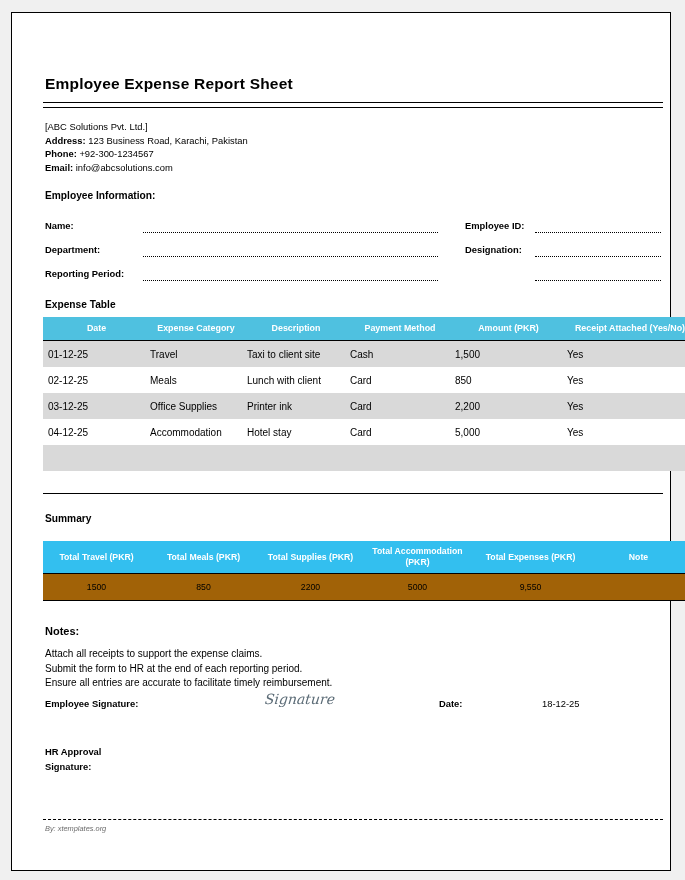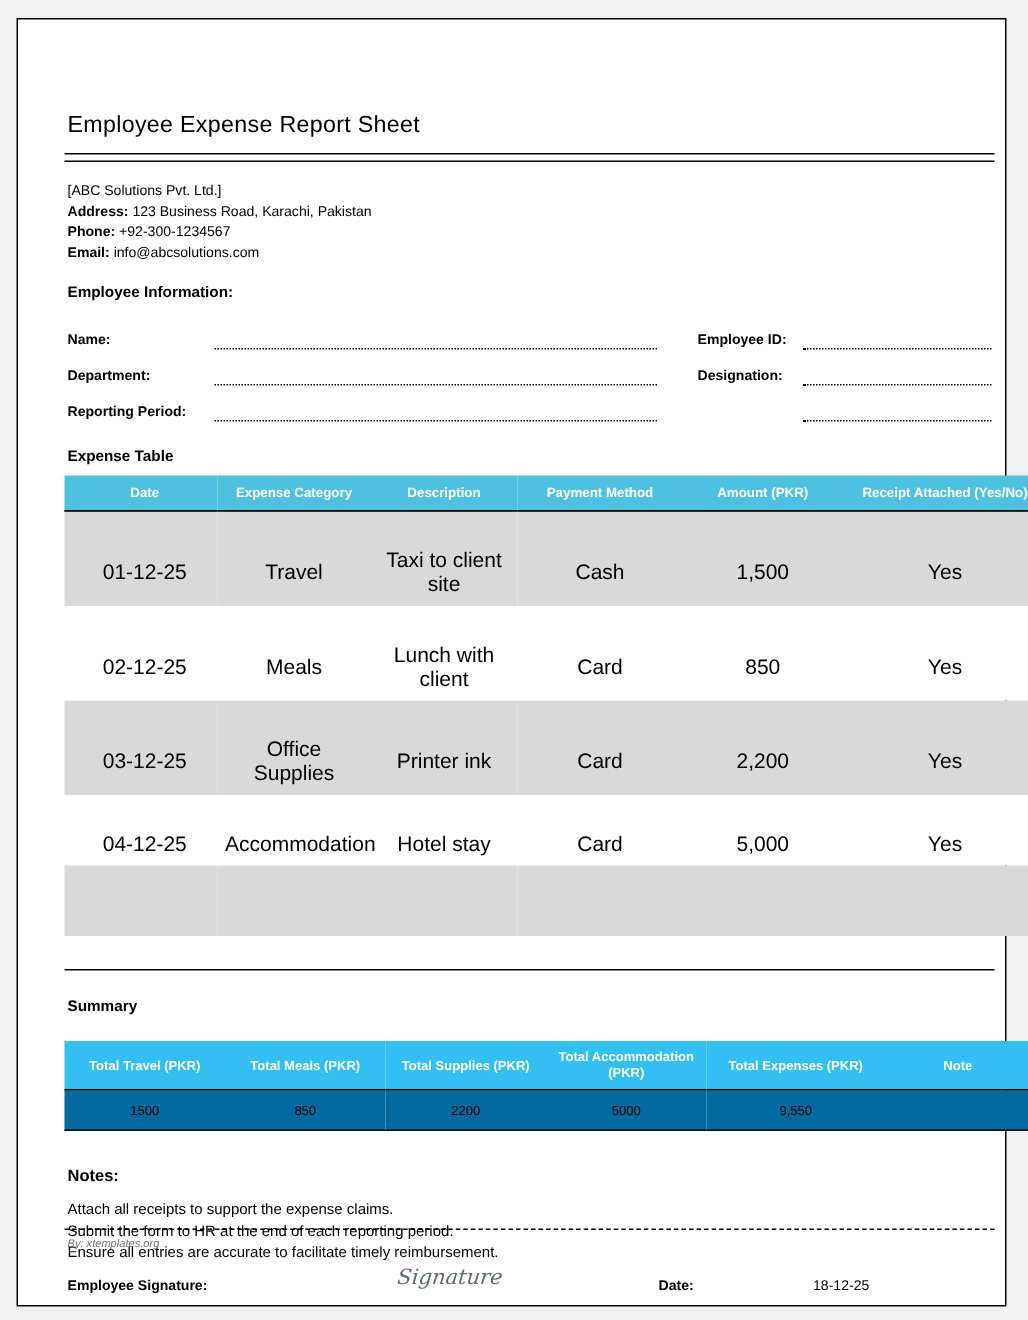--- a/index.html
+++ b/index.html
@@ -26,21 +26,21 @@
   .inner {
     position: absolute;
     left: 31px;
     top: 62px;
     width: 620px;
   }
 
   
   .doc-title {
     font-size: 15.5px;
-    font-weight: normal;
+    font-weight: bold;
     color: #000;
     letter-spacing: 0.2px;
     margin: 0 0 9px 2px;
   }
   .double-rule {
     height: 4px;
     border-top: 1.3px solid #000;
     border-bottom: 1.3px solid #000;
     margin: 0 0 12px 0;
   }
@@ -100,26 +100,25 @@
     font-size: 8.9px;
     font-weight: bold;
     text-align: center;
     padding: 6px 0 6px 5px;
     border: none;
     line-height: 11px;
     margin-left: 32px;
   }
   table.grid thead tr { border-bottom: 1.6px solid #000; }
   table.grid td {
-    font-size: 14px;
-    color: #000;
-    padding: 24px 0 7px 5px;
+    font-size: 10px;
+    color: #000;
+    padding: 8px 0 7px 5px;
     height: 10px;
     border: none;
-    text-align: center;
   }
   table.grid tbody tr.shade td { background: #d9d9d9; }
   table.grid tbody tr.plain td { background: #ffffff; }
 
   
   .c-date  { width: 97px; }
   .c-cat   { width: 92px; }
   .c-desc  { width: 98px; }
   .c-pay   { width: 100px; }
   .c-amt   { width: 107px; }
@@ -143,21 +142,21 @@
     color: #ffffff;
     font-size: 8.7px;
     font-weight: bold;
     text-align: center;
     padding: 5px 2px;
     line-height: 11px;
     border: none;
   }
   table.summary thead tr { border-bottom: 1.6px solid #000; }
   table.summary td {
-    background: #0369a1;
+    background: #a16207;
     font-size: 8.7px;
     color: #000;
     text-align: center;
     padding: 8px 2px;
     border: none;
   }
   table.summary tbody tr { border-bottom: 1.6px solid #000; }
   .s1 { width: 103px; }
   .s2 { width: 103px; }
   .s3 { width: 103px; }
@@ -391,20 +390,21 @@
     </div>
 
     <div class="sig-row">
       <span class="sig-label">Employee Signature:</span>
       <span class="sig-script">Signature</span>
       <span class="date-label">Date:</span>
       <span class="date-value">18-12-25</span>
     </div>
 
     <div class="hr-block">
+      <div class="hr-line">HR Approval</div>
       <div class="hr-line">Signature:</div>
     </div>
 
   </div>
 
   <div class="footer">
     <div class="footer-rule"></div>
     <div class="footer-text">By: xtemplates.org</div>
   </div>
 </div>

